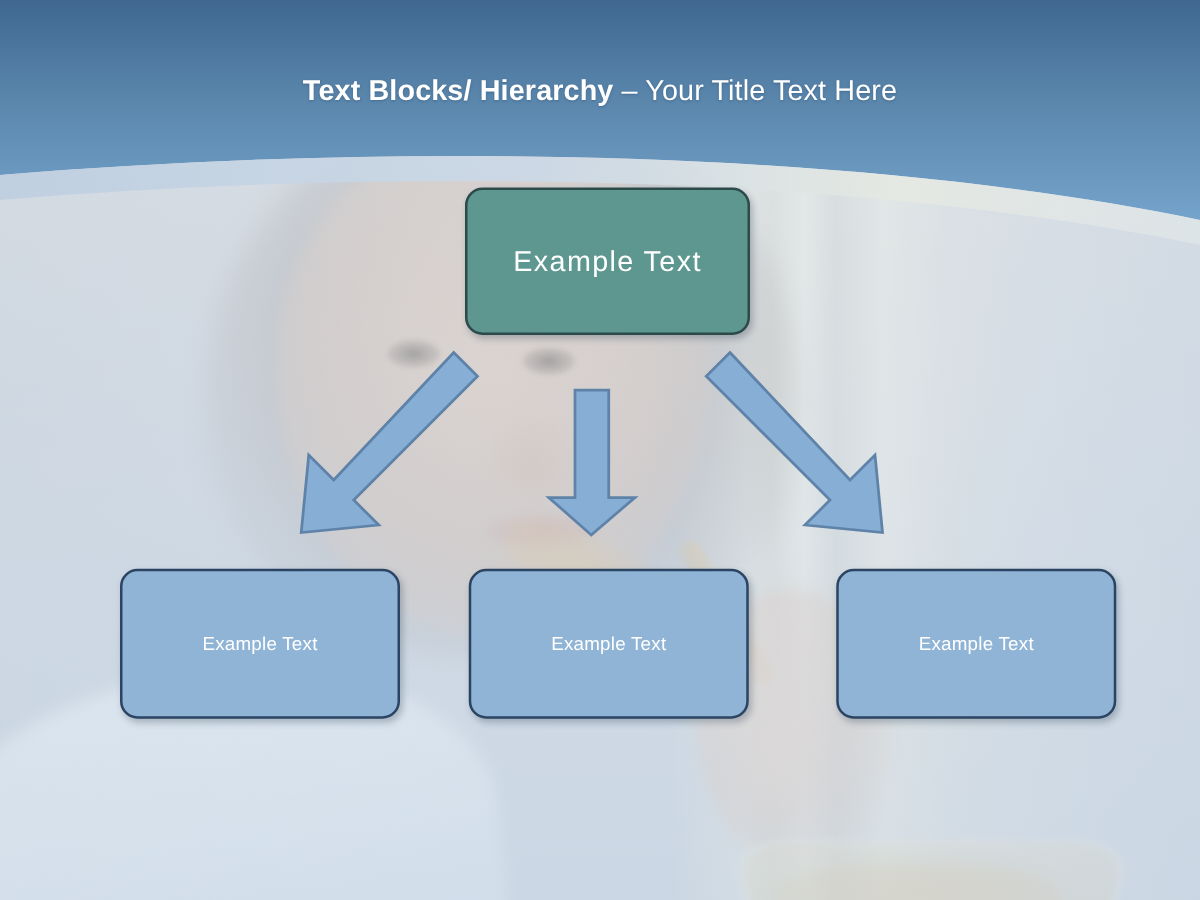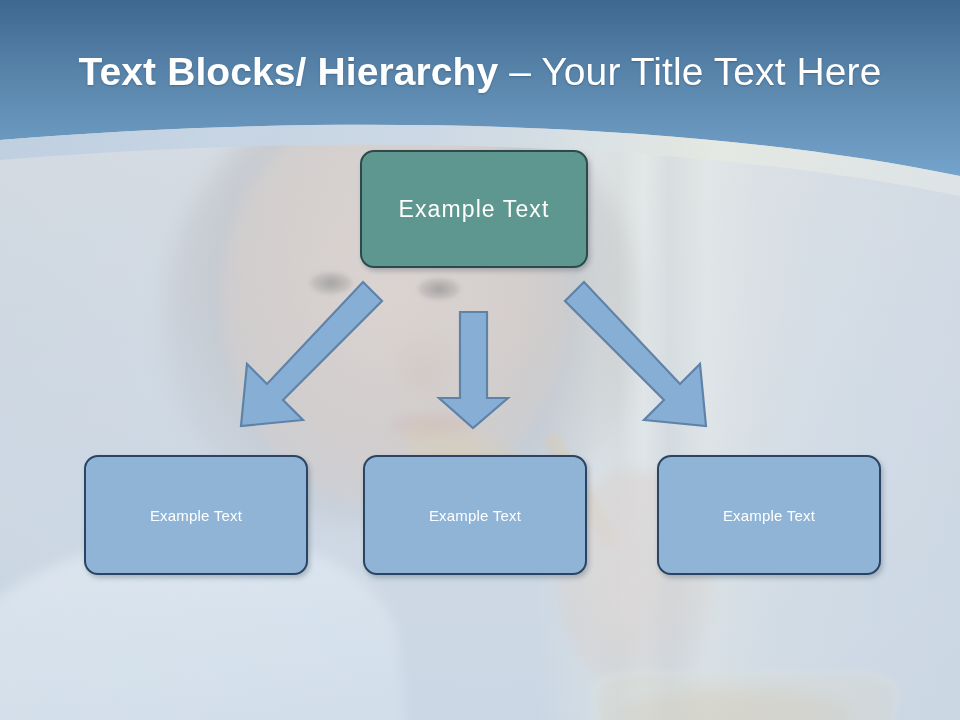--- a/index.html
+++ b/index.html
@@ -160,38 +160,39 @@
 
   
   .header{
     position:absolute;left:0;top:0;width:960px;height:190px;
   }
   .header svg{display:block;}
 
   .title{
     position:absolute;left:0;top:52px;width:960px;
     text-align:center;
-    font-size:39px;
+    font-size:23px;
     line-height:40px;
     color:#ffffff;
     letter-spacing:0.1px;
     white-space:nowrap;
     text-shadow:0 1px 2px rgba(30,60,90,0.35);
   }
   .title .b{font-weight:bold;}
   .title .n{font-weight:normal;}
 
   
   .node{
     position:absolute;
     display:flex;align-items:center;justify-content:center;
     box-sizing:border-box;
     color:#ffffff;
     text-align:right;
     box-shadow:2px 3px 5px rgba(40,60,80,0.28);
+    margin-left:12px;
   }
   .node-top{
     left:360px;top:150px;width:228px;height:118px;
     background:#5d978f;
     border:2px solid #2c4a4a;
     border-radius:14px;
     font-size:23px;
     letter-spacing:1.1px;
   }
   .node-leaf{

